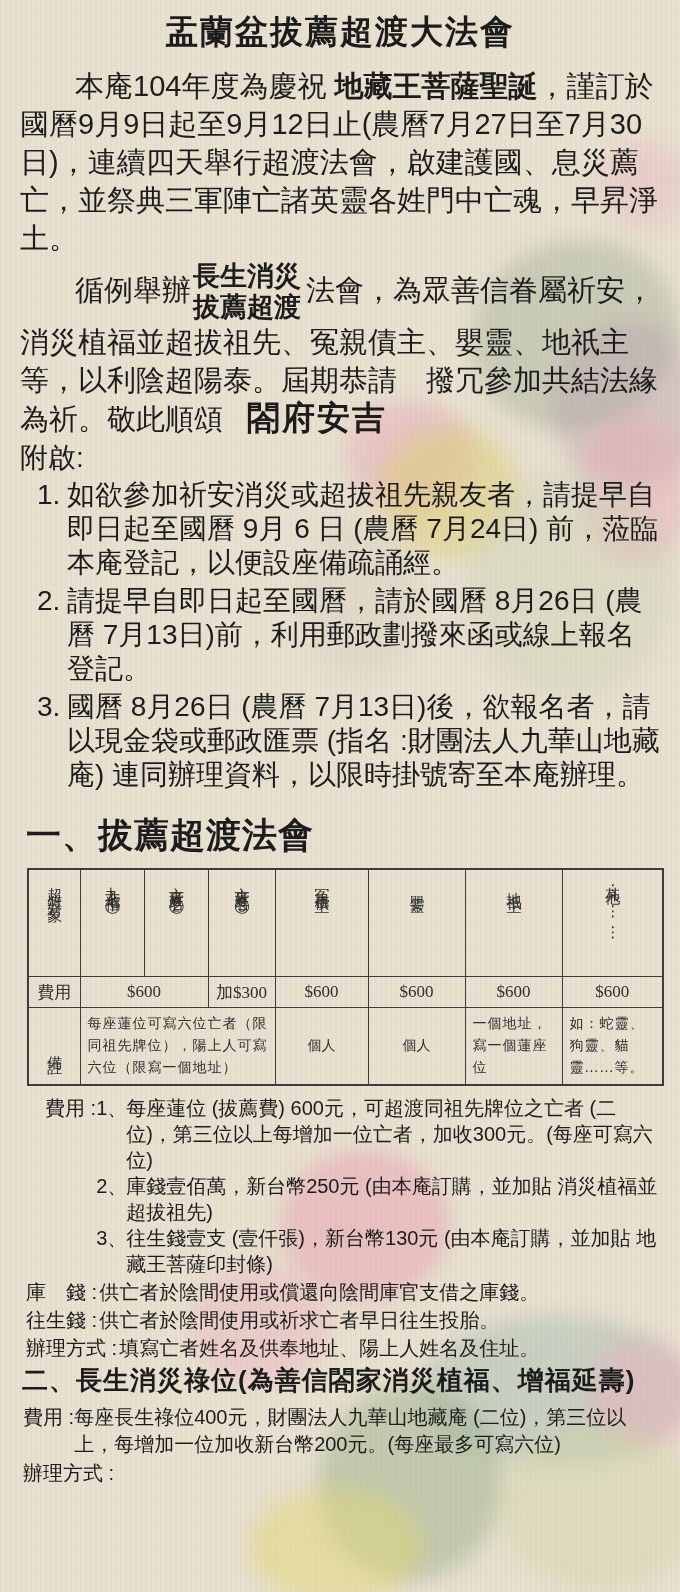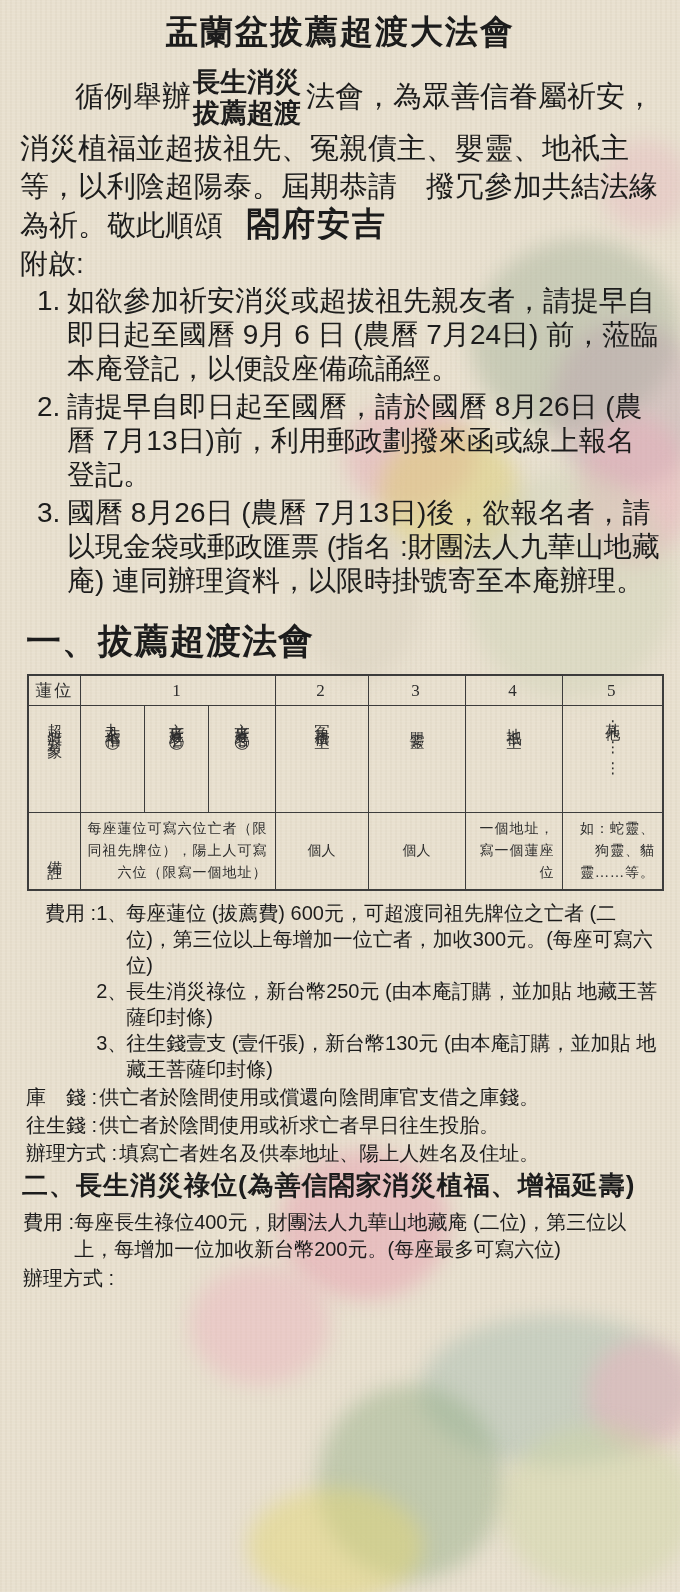--- a/index.html
+++ b/index.html
@@ -48,21 +48,21 @@
   .h2a{font-size:35px;font-weight:700;margin:20px 0 9px;padding-left:6px;letter-spacing:1px;}
   table{margin-left:7px;border-collapse:collapse;table-layout:fixed;width:635px;
         font-family:"Liberation Serif","DejaVu Serif",serif;color:#2e2e2e;border:2px solid #3c3c3c;}
   td{border:1.6px solid #3c3c3c;text-align:center;padding:0;overflow:hidden;}
   .thead td{height:29px;font-size:17px;letter-spacing:2px;}
   .trow td{height:101px;vertical-align:top;padding-top:5px;}
   .vtx{writing-mode:vertical-rl;text-orientation:upright;font-size:15px;letter-spacing:3px;display:inline-block;}
   .vlabel{letter-spacing:7px;font-size:15px;}
   .frow td{height:30px;font-size:17px;}
   .brow td{height:70px;font-size:14px;}
-  .bnote{text-align:right;padding:3px 7px;letter-spacing:1px;line-height:1.55;font-family:Liberation Serif, serif;}
+  .bnote{text-align:left;padding:3px 7px;letter-spacing:1px;line-height:1.55;font-family:Liberation Serif, serif;}
   .bperson{font-size:15px;}
 
   .feeblock{display:flex;font-size:20px;line-height:26px;padding-left:25px;margin-top:9px;}
   .feelabel{flex:none;}
   .feeitems{flex:1;}
   .fitem{display:flex;}
   .fnum{width:30px;flex:none;}
   .ftxt{flex:1;}
 
   .defs{font-size:20px;line-height:28px;padding-left:6px;margin-top:1px;}
@@ -94,20 +94,21 @@
     <div class="wmL"></div>
     <div class="wmM"></div>
     <div class="wmN"></div>
     <div class="wmO"></div>
   </div>
 
   <div class="content">
 
     <h1>盂蘭盆拔薦超渡大法會</h1>
 
+    <p class="para"><span>本庵104年度為慶祝 </span><b>地藏王菩薩聖誕</b><span>，謹訂於國曆9月9日起至9月12日止(農曆7月27日至7月30日)，連續四天舉行超渡法會，啟建護國、息災薦亡，並祭典三軍陣亡諸英靈各姓門中亡魂，早昇淨土。</span></p>
 
     <p class="para para2"><span>循例舉辦</span><span class="stack"><span>長生消災</span><span>拔薦超渡</span></span><span>法會，為眾善信眷屬祈安，消災植福並超拔祖先、冤親債主、嬰靈、地祇主等，以利陰超陽泰。屆期恭請　撥冗參加共結法緣為祈。敬此順頌</span><span class="closing">閤府安吉</span></p>
 
     <div class="fuqi">附啟:</div>
 
     <div class="notice">
       <div class="nitem">
         <span class="nnum">1.</span>
         <span class="ntxt">如欲參加祈安消災或超拔祖先親友者，請提早自即日起至國曆 9月 6 日 (農曆 7月24日) 前，蒞臨本庵登記，以便設座備疏誦經。</span>
       </div>
@@ -128,37 +129,38 @@
         <col style="width:52px">
           <col style="width:64px">
           <col style="width:64px">
           <col style="width:67px">
         <col style="width:93px">
           <col style="width:97px">
           <col style="width:97px">
           <col style="width:101px">
       </colgroup>
       <tbody>
-          <tr class="thead">
-        <td>蓮位</td>
-        <td colspan="3">1</td>
-        <td>2</td>
-        <td>3</td>
-        <td>4</td>
-        <td>5</td>
-      </tr>
       <tr class="trow">
         <td><span class="vtx vlabel">超渡對象</span></td>
         <td><span class="vtx">九玄七祖①</span></td>
         <td><span class="vtx">亡者姓名②</span></td>
         <td><span class="vtx">亡者姓名③</span></td>
         <td><span class="vtx">冤親債主</span></td>
         <td><span class="vtx">嬰靈</span></td>
         <td><span class="vtx">地祇主</span></td>
         <td><span class="vtx">其他⋮⋮⋮</span></td>
+      </tr>
+      <tr class="frow">
+        <td>費用</td>
+        <td colspan="2">$600</td>
+        <td>加$300</td>
+        <td>$600</td>
+        <td>$600</td>
+        <td>$600</td>
+        <td>$600</td>
       </tr>
       <tr class="brow">
         <td><span class="vtx">備註</span></td>
         <td colspan="3" class="bnote">每座蓮位可寫六位亡者（限同祖先牌位），陽上人可寫六位（限寫一個地址）</td>
         <td class="bperson">個人</td>
         <td class="bperson">個人</td>
         <td class="bnote">一個地址，寫一個蓮座位</td>
         <td class="bnote">如：蛇靈、狗靈、貓靈……等。</td>
       </tr>
     </tbody>
@@ -166,21 +168,21 @@
 
     <div class="feeblock">
       <span class="feelabel">費用 :</span>
       <div class="feeitems">
         <div class="fitem">
           <span class="fnum">1、</span>
           <span class="ftxt">每座蓮位 (拔薦費) 600元，可超渡同祖先牌位之亡者 (二位)，第三位以上每增加一位亡者，加收300元。(每座可寫六位)</span>
         </div>
         <div class="fitem">
           <span class="fnum">2、</span>
-          <span class="ftxt">長生消災祿位，新台幣250元 (由本庵訂購，並加貼 地藏王菩薩印封條)</span>
+          <span class="ftxt">庫錢壹佰萬，新台幣250元 (由本庵訂購，並加貼 消災植福並超拔祖先)</span>
         </div>
         <div class="fitem">
           <span class="fnum">3、</span>
           <span class="ftxt">往生錢壹支 (壹仟張)，新台幣130元 (由本庵訂購，並加貼 地藏王菩薩印封條)</span>
         </div>
       </div>
     </div>
 
     <div class="defs">
       <div class="defline"><span class="deflabel">庫　錢 :</span><span>供亡者於陰間使用或償還向陰間庫官支借之庫錢。</span></div>

